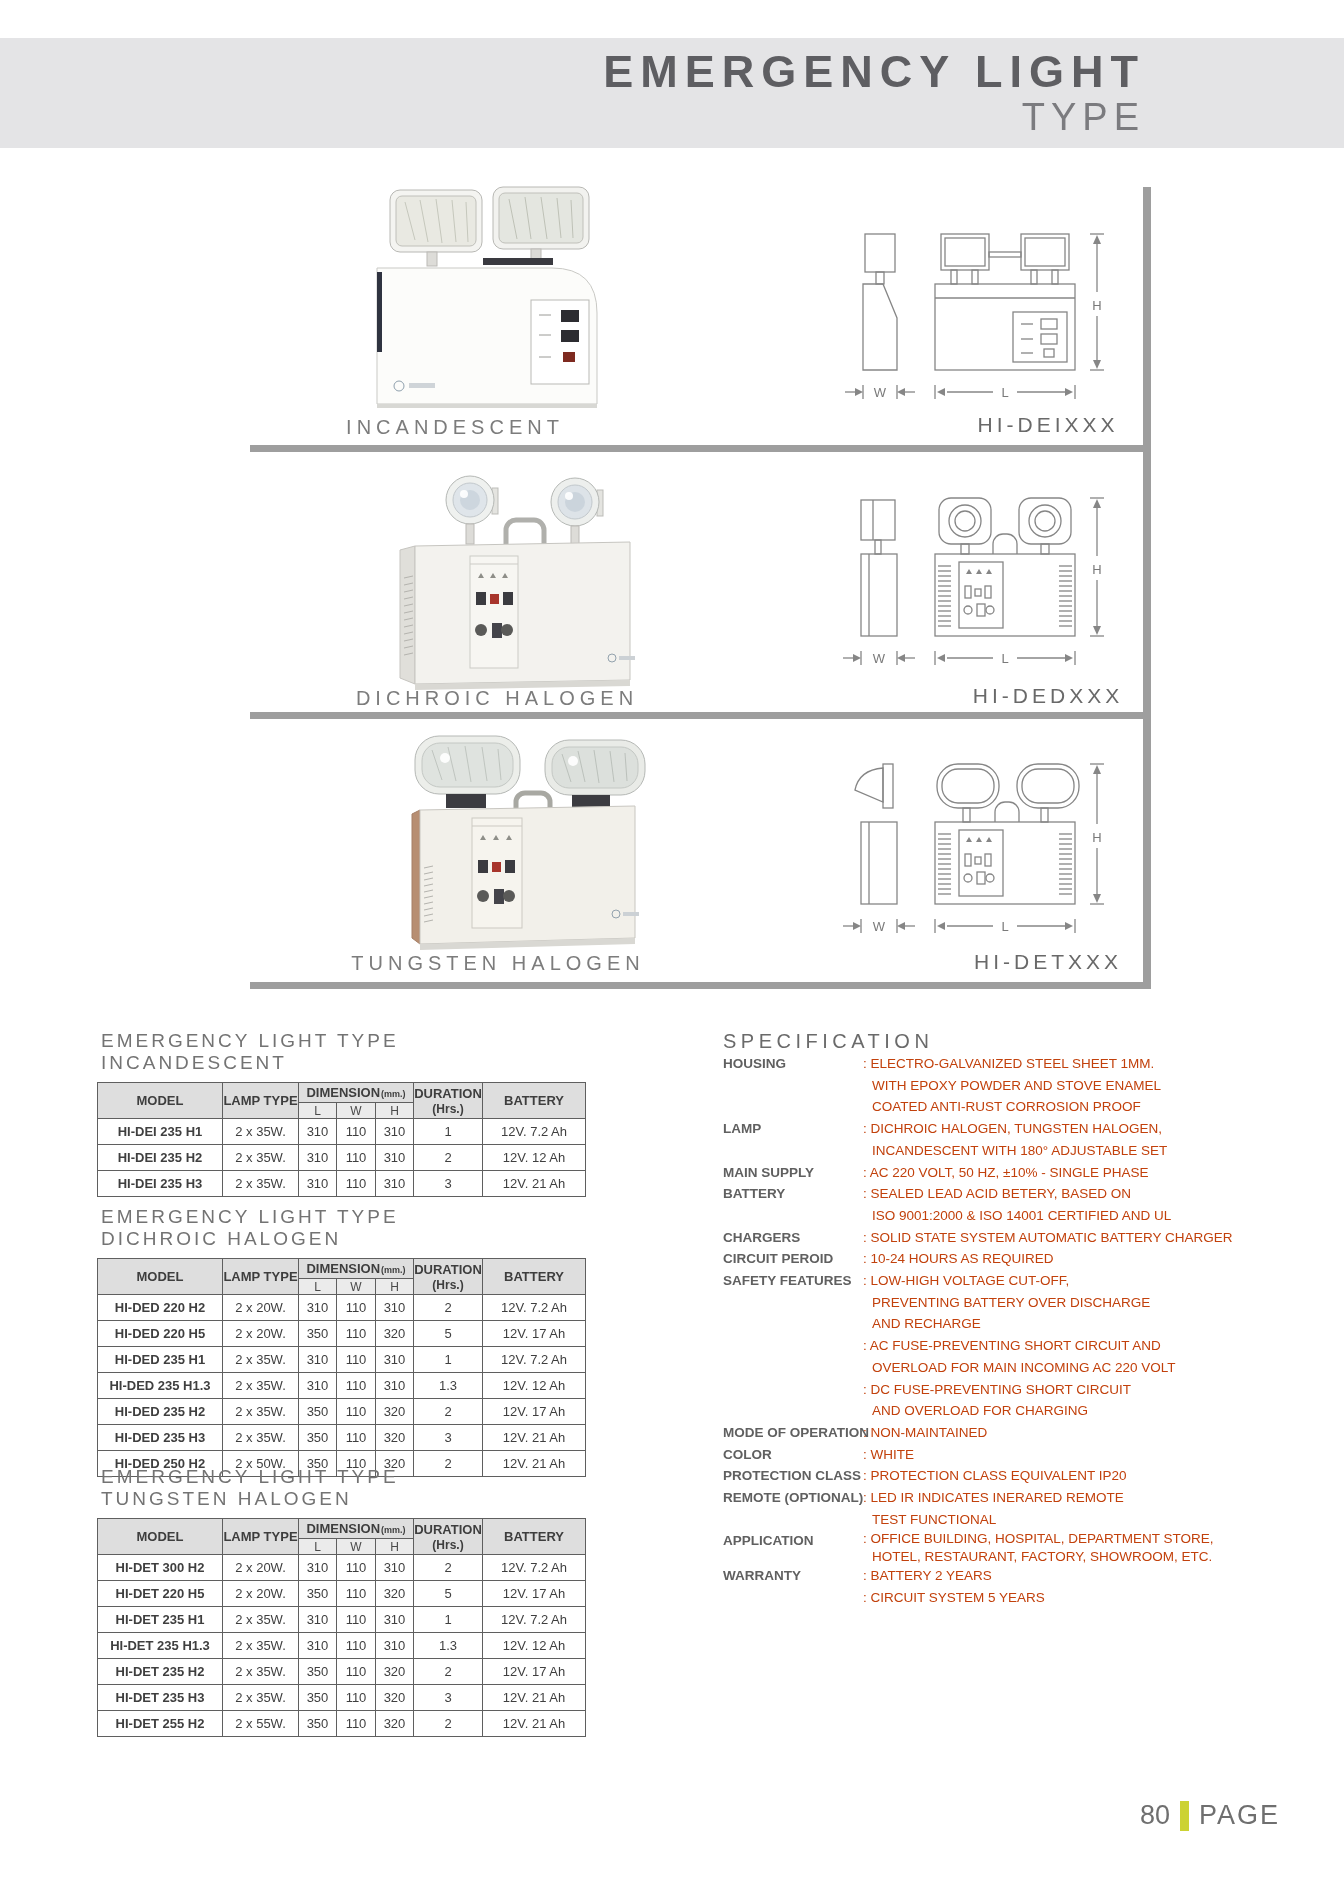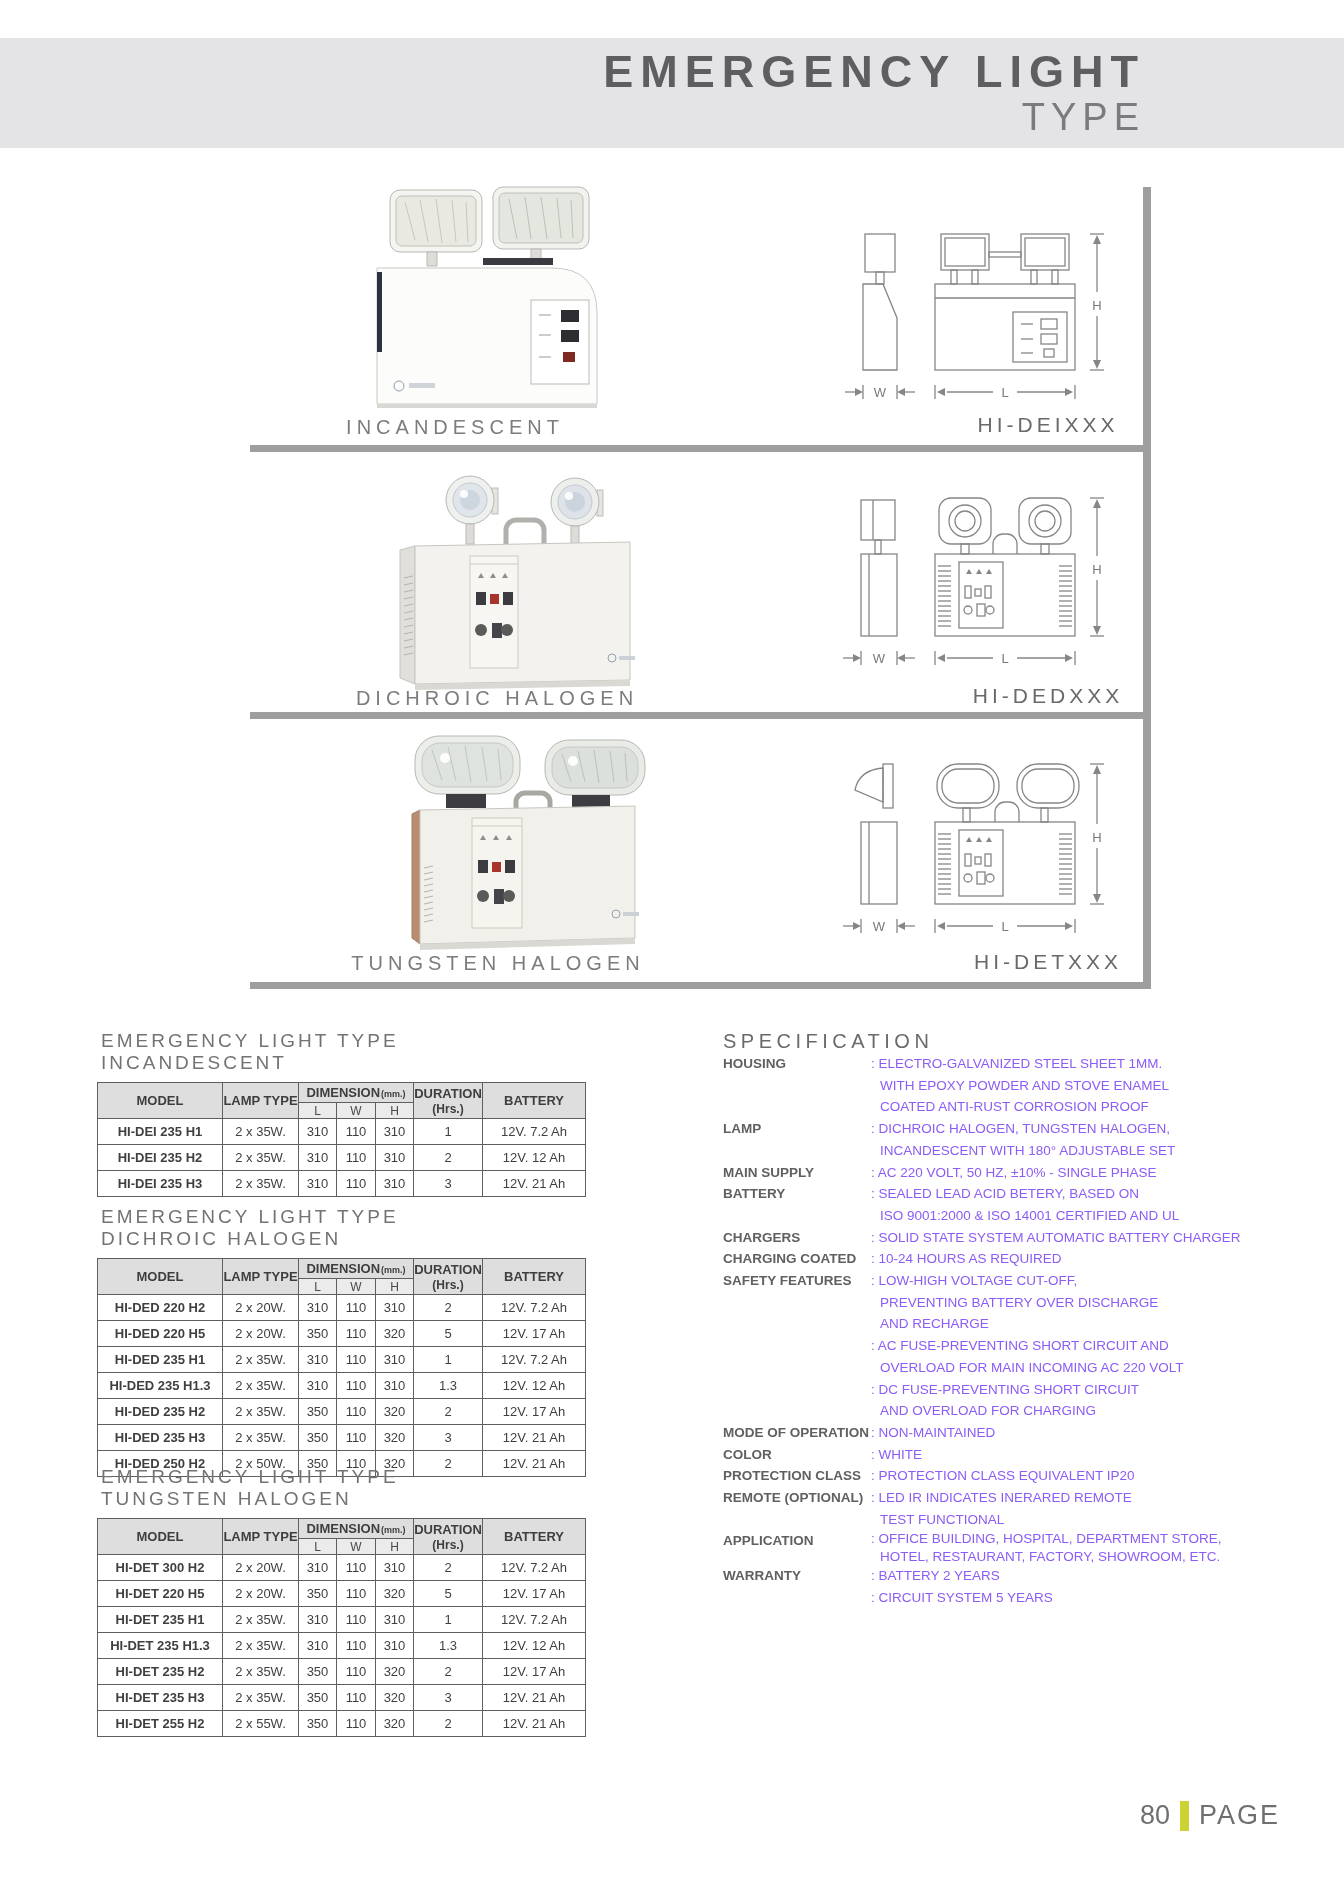--- a/index.html
+++ b/index.html
@@ -44,23 +44,23 @@
   table.spec thead tr.main th{height:20px;}
   table.spec thead .unit{font-size:9px;font-weight:bold;margin-left:1px;}
   table.spec thead .dur2{font-size:12px;}
   table.spec tbody tr{height:26px;}
   table.spec tbody td{font-size:13px;color:#3f3f3f;}
   table.spec tbody td.model-cell{font-weight:bold;}
 
   
   .spec-block{position:absolute;left:723px;top:1030px;width:470px;}
   .spec-title{font-size:20px;letter-spacing:4.5px;color:#6a6a6a;white-space:nowrap;}
-  .spec-entry{display:grid;grid-template-columns:140px 1fr;gap:8px;}
+  .spec-entry{display:grid;grid-template-columns:140px 1fr;}
   .spec-label{font-size:13.5px;font-weight:bold;color:#606060;line-height:21.7px;white-space:nowrap;}
-  .spec-line{font-size:13.5px;color:#8b5cf6;line-height:21.7px;white-space:nowrap;}
+  .spec-line{font-size:13.5px;color:#c2410c;line-height:21.7px;white-space:nowrap;}
   .spec-line.cont{padding-left:9px;}
   .spec-entry.tight .spec-line{line-height:17.5px;}
 
   
   .footer{position:absolute;left:1140px;top:1800px;display:flex;align-items:center;}
   .footer .num{font-size:27px;color:#6f6f6f;}
   .footer .bar{width:9px;height:30px;background:var(--accent-bar);margin:0 10px;}
   .footer .lbl{font-size:27px;letter-spacing:2px;color:#6f6f6f;}
 </style>
 </head>
@@ -671,21 +671,21 @@
             <div class="spec-line cont">ISO 9001:2000 &amp; ISO 14001 CERTIFIED AND UL</div>
           </div>
         </div>
         <div class="spec-entry">
           <div class="spec-label">CHARGERS</div>
           <div class="spec-value">
             <div class="spec-line">: SOLID STATE SYSTEM AUTOMATIC BATTERY CHARGER</div>
           </div>
         </div>
         <div class="spec-entry">
-          <div class="spec-label">CHARGING COATED</div>
+          <div class="spec-label">CIRCUIT PEROID</div>
           <div class="spec-value">
             <div class="spec-line">: 10-24 HOURS AS REQUIRED</div>
           </div>
         </div>
         <div class="spec-entry">
           <div class="spec-label">SAFETY FEATURES</div>
           <div class="spec-value">
             <div class="spec-line">: LOW-HIGH VOLTAGE CUT-OFF,</div>
             <div class="spec-line cont">PREVENTING BATTERY OVER DISCHARGE</div>
             <div class="spec-line cont">AND RECHARGE</div>

